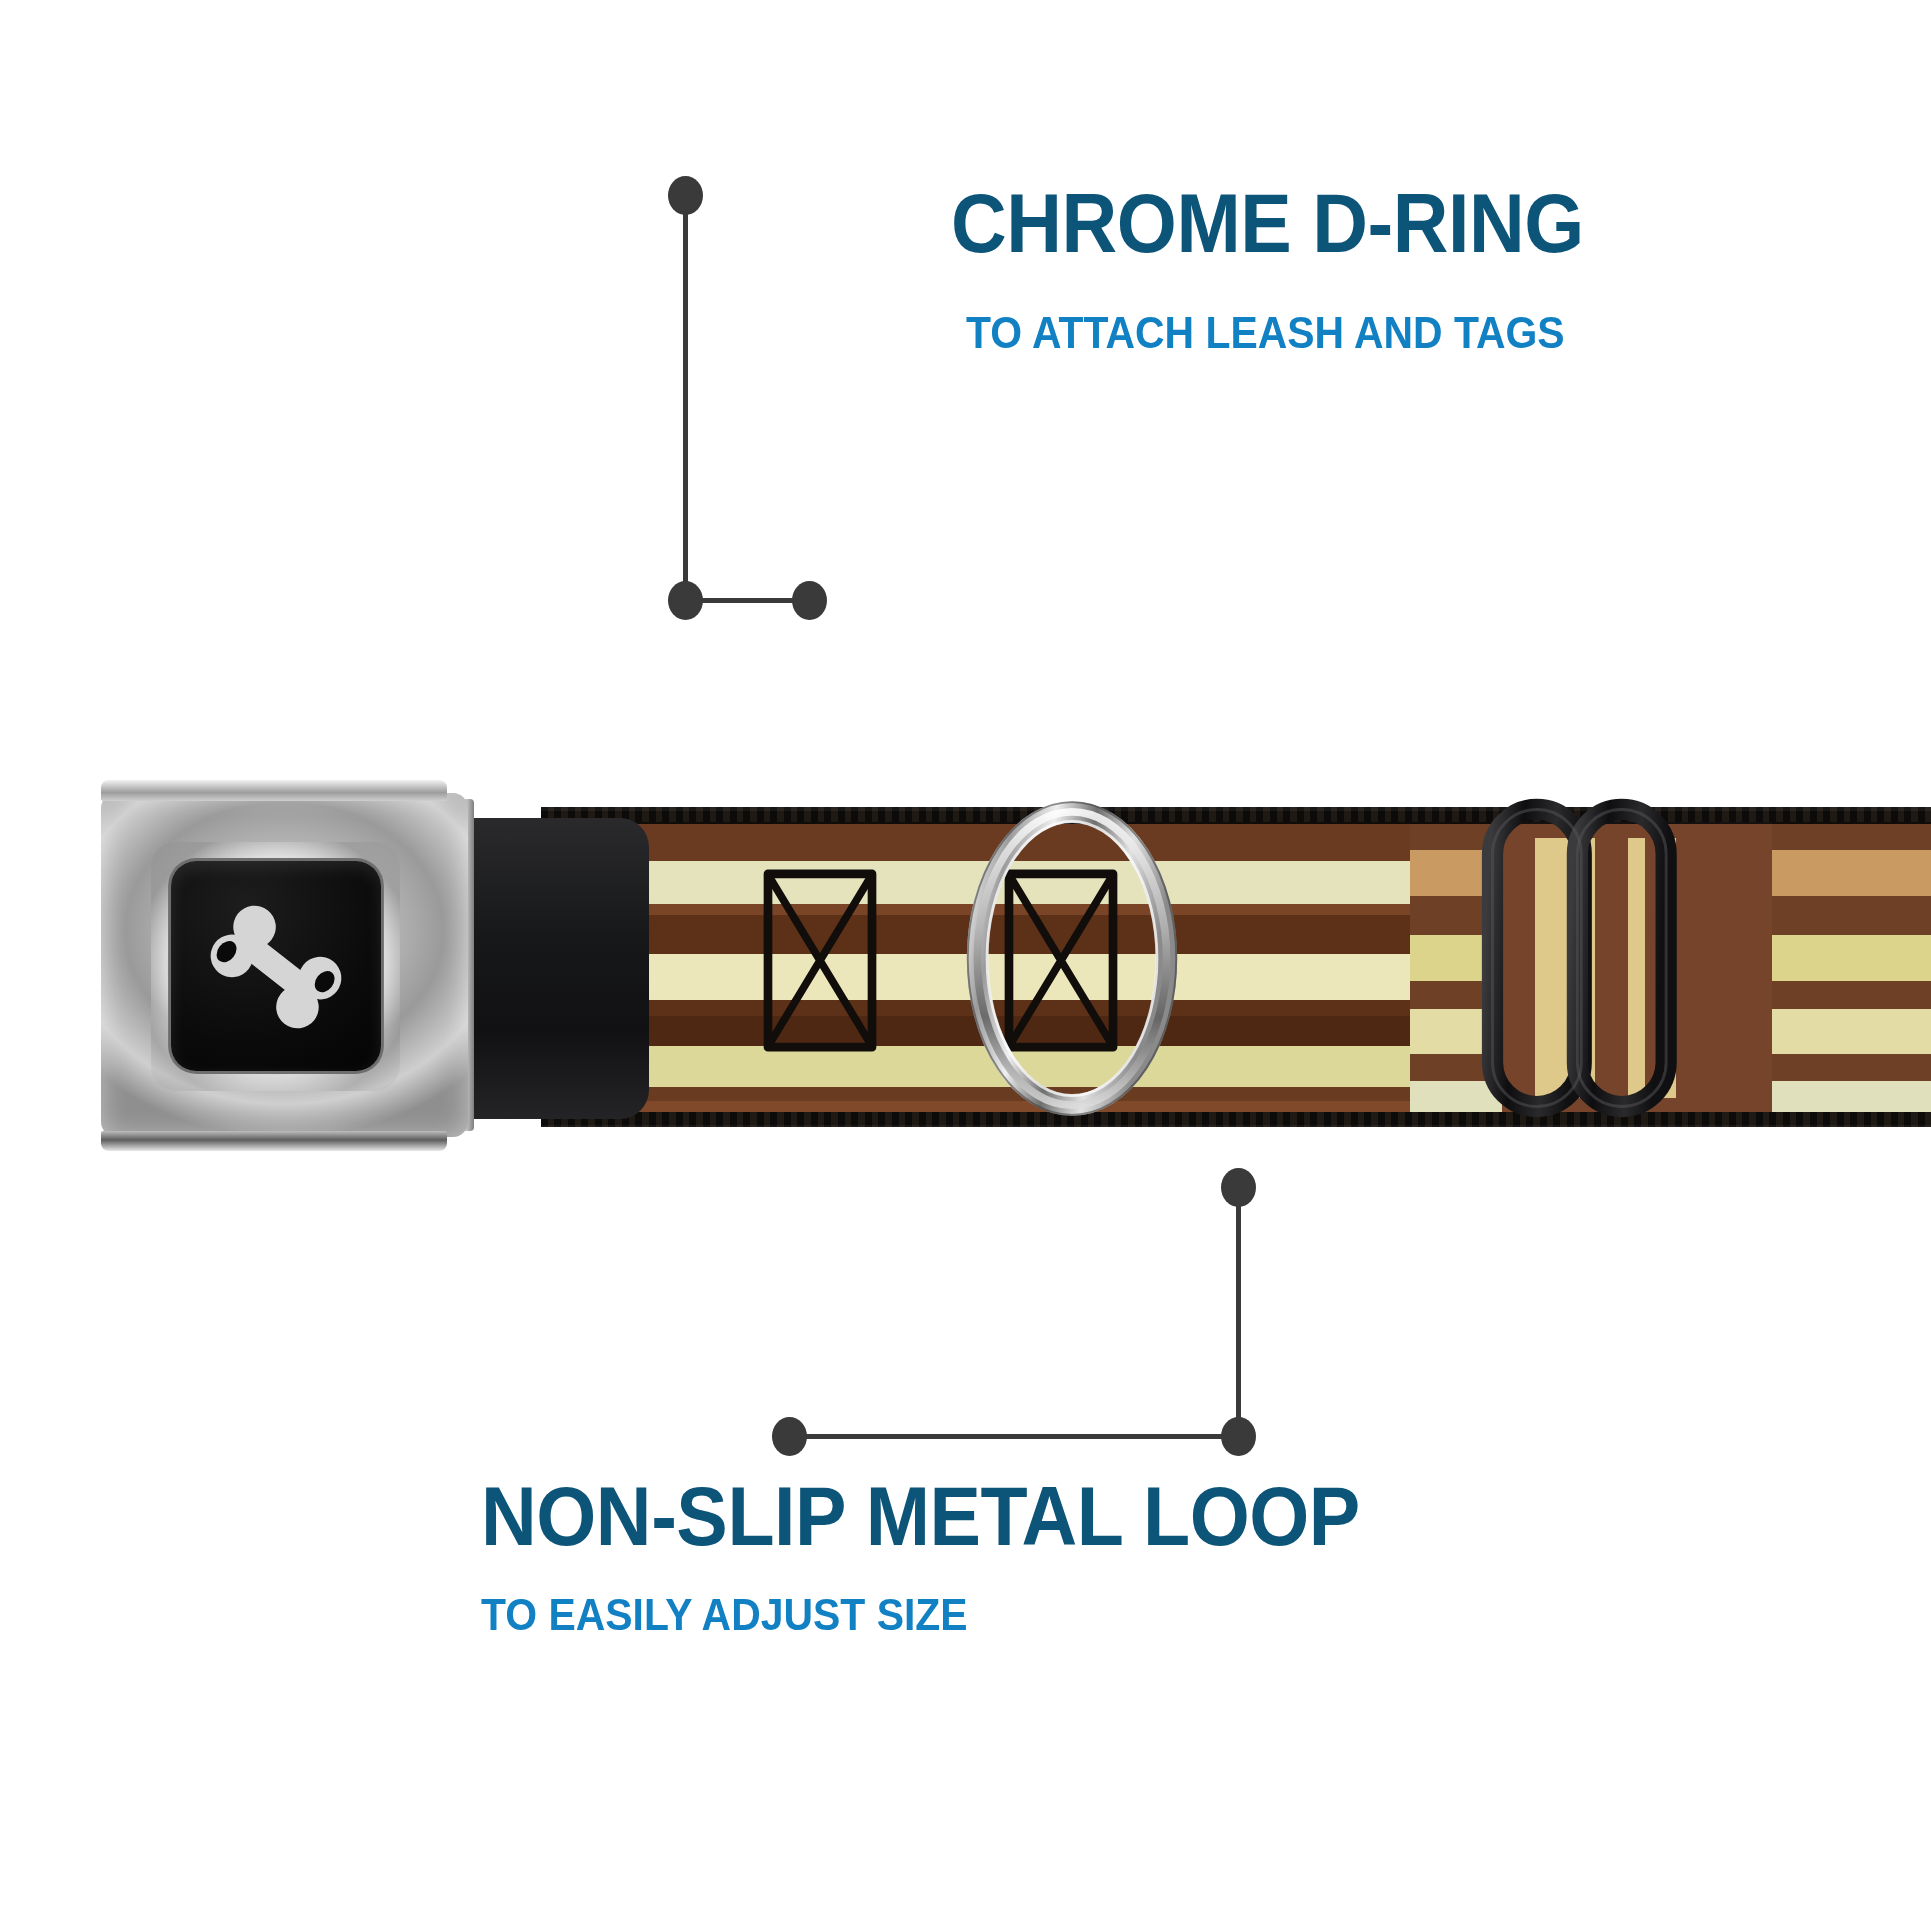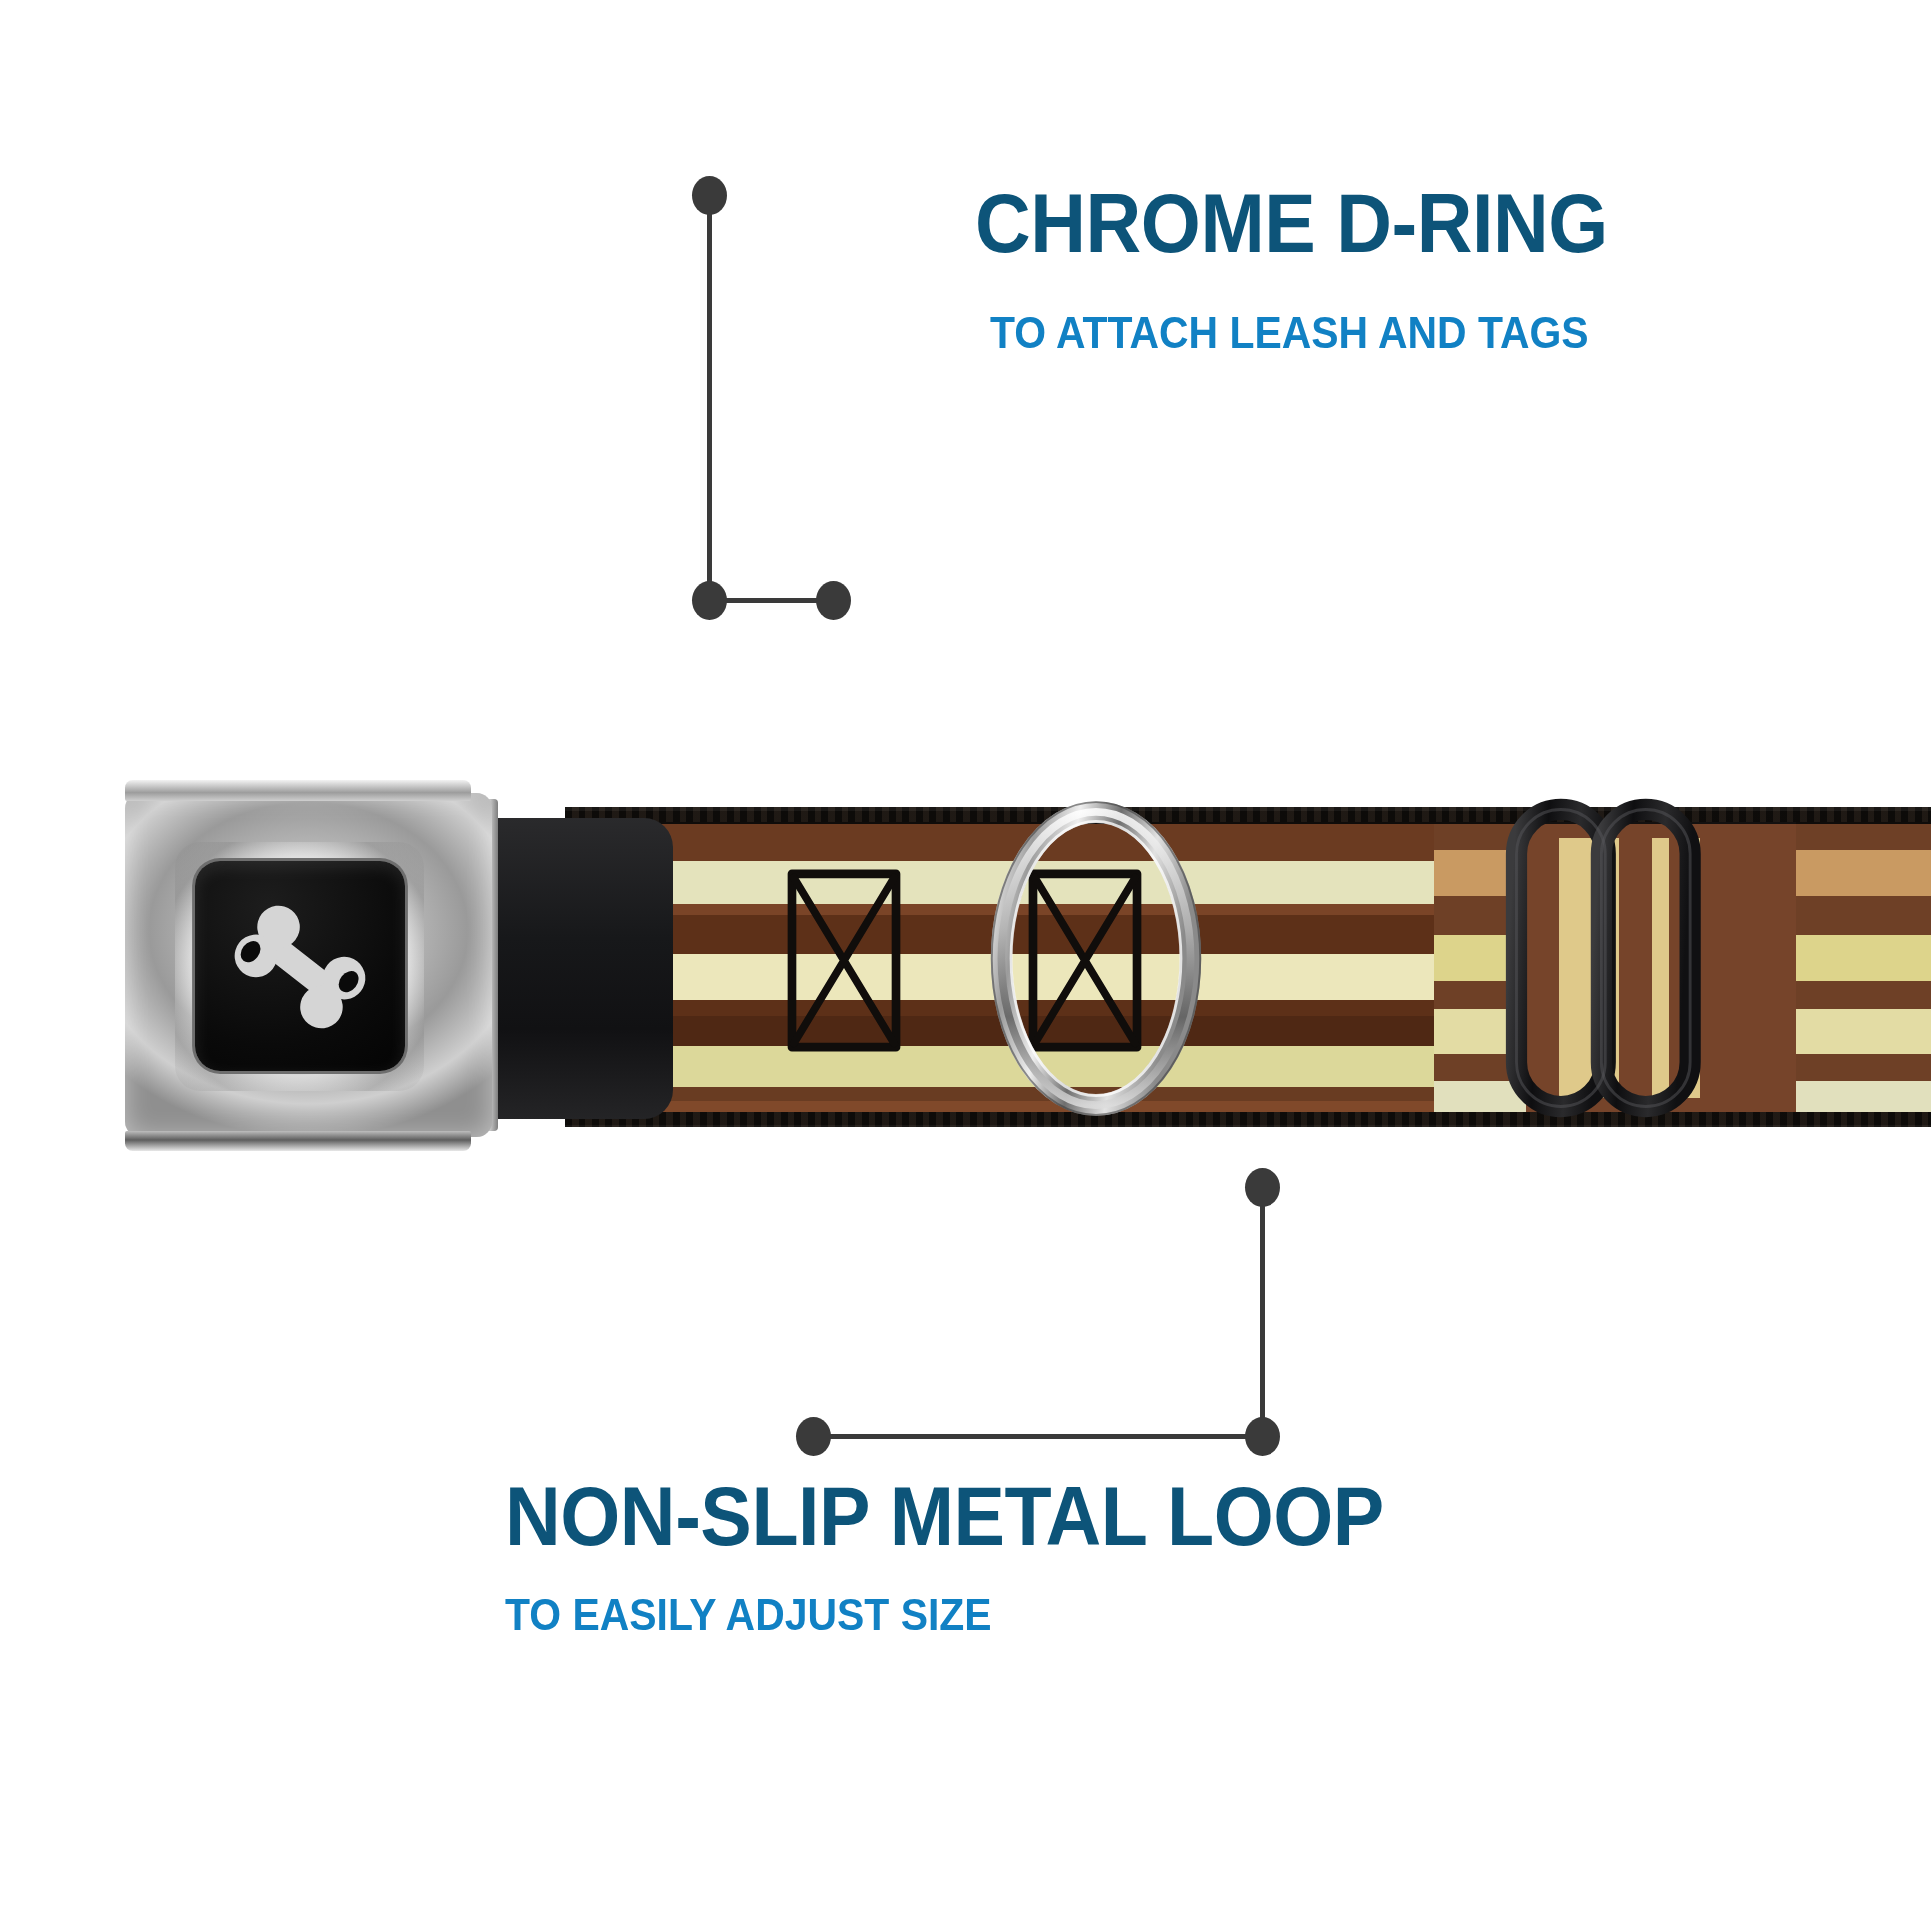--- a/index.html
+++ b/index.html
@@ -3,21 +3,21 @@
 <meta charset="utf-8">
 <style>
   html,body{margin:0;padding:0;}
   body{
     width:1931px;height:1931px;
     background:#ffffff;
     font-family:"Liberation Sans", sans-serif;
     overflow:hidden;
     position:relative;
   }
-  .stage{position:absolute;inset:0;margin-left:24px;}
+  .stage{position:absolute;inset:0;}
 
   
   .callout-title{
     position:absolute;
     font-weight:bold;
     letter-spacing:-0.5px;
     white-space:nowrap;
     line-height:1;
     transform:scaleX(0.93);
     transform-origin:left center;

